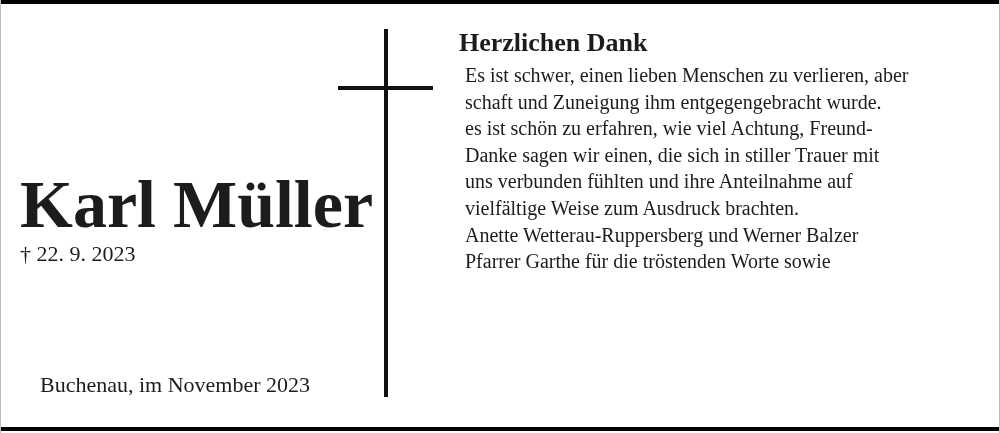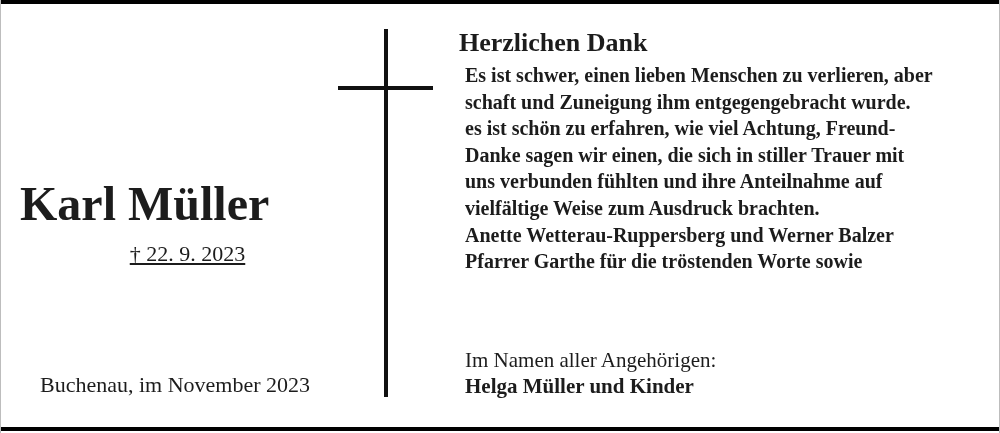--- a/index.html
+++ b/index.html
@@ -26,36 +26,34 @@
   .cross-v { position: absolute; left: 384px; top: 29px; width: 4px;  height: 368px; background: #111; }
   .cross-h { position: absolute; left: 338px; top: 86px; width: 95px; height: 4px;   background: #111; }
 
   
   .deceased-name {
     position: absolute;
     left: 20px;
     top: 174px;
     width: 335px;
     text-align: left;
-    font-size: 48px;
+    font-size: 68px;
     line-height: 60px;
     font-weight: bold;
     letter-spacing: 0px;
     white-space: nowrap;
   }
   .death-date {
     position: absolute;
     left: 20px;
     top: 241px;
     width: 335px;
-    text-align: center;
     font-size: 22px;
     line-height: 26px;
     white-space: nowrap;
-    text-decoration: underline;
   }
   .place-date {
     position: absolute;
     left: 40px;
     top: 372px;
     font-size: 22px;
     line-height: 26px;
     white-space: nowrap;
   }
 
@@ -68,21 +66,20 @@
     line-height: 26px;
     font-weight: bold;
     white-space: nowrap;
   }
   .thanks-body {
     position: absolute;
     left: 465px;
     top: 62px;
     font-size: 20px;
     line-height: 26.6px;
-    font-weight: bold;
   }
   .thanks-body .line { white-space: nowrap; }
   .closing {
     position: absolute;
     left: 465px;
     top: 348px;
     font-size: 21px;
     line-height: 25.5px;
   }
   .closing .names { font-weight: bold; white-space: nowrap; }
@@ -113,18 +110,14 @@
     <div class="line">Es ist schwer, einen lieben Menschen zu verlieren, aber</div>
     <div class="line">schaft und Zuneigung ihm entgegengebracht wurde.</div>
     <div class="line">es ist schön zu erfahren, wie viel Achtung, Freund-</div>
     <div class="line">Danke sagen wir einen, die sich in stiller Trauer mit</div>
     <div class="line">uns verbunden fühlten und ihre Anteilnahme auf</div>
     <div class="line">vielfältige Weise zum Ausdruck brachten.</div>
     <div class="line">Anette Wetterau-Ruppersberg und Werner Balzer</div>
     <div class="line">Pfarrer Garthe für die tröstenden Worte sowie</div>
   </div>
 
-  <div class="closing">
-    <div class="intro">Im Namen aller Angehörigen:</div>
-    <div class="names">Helga Müller und Kinder</div>
-  </div>
 
 </div>
 
 </body></html>

